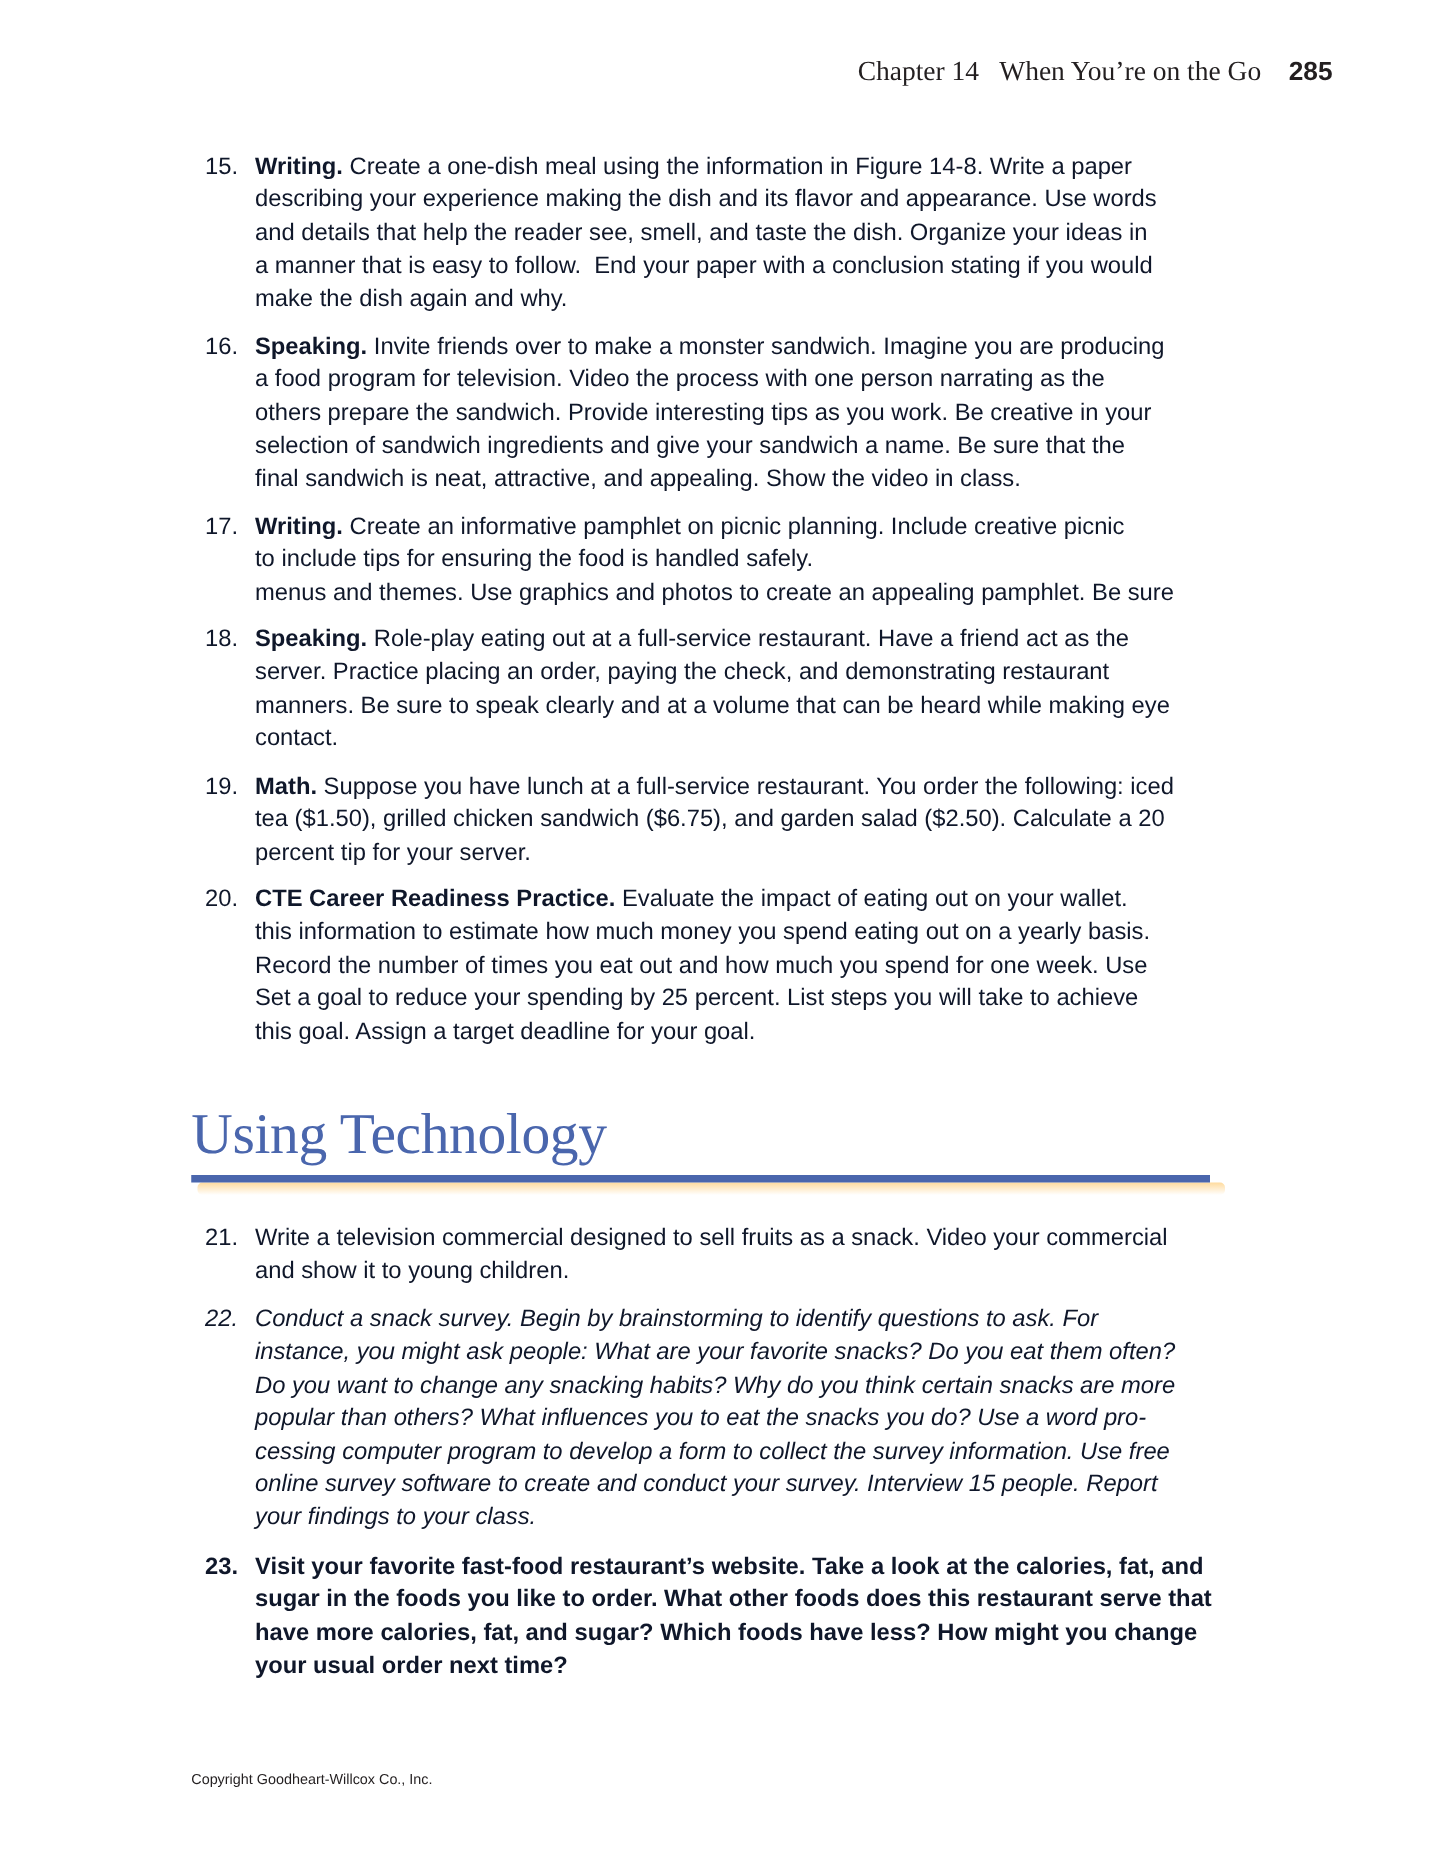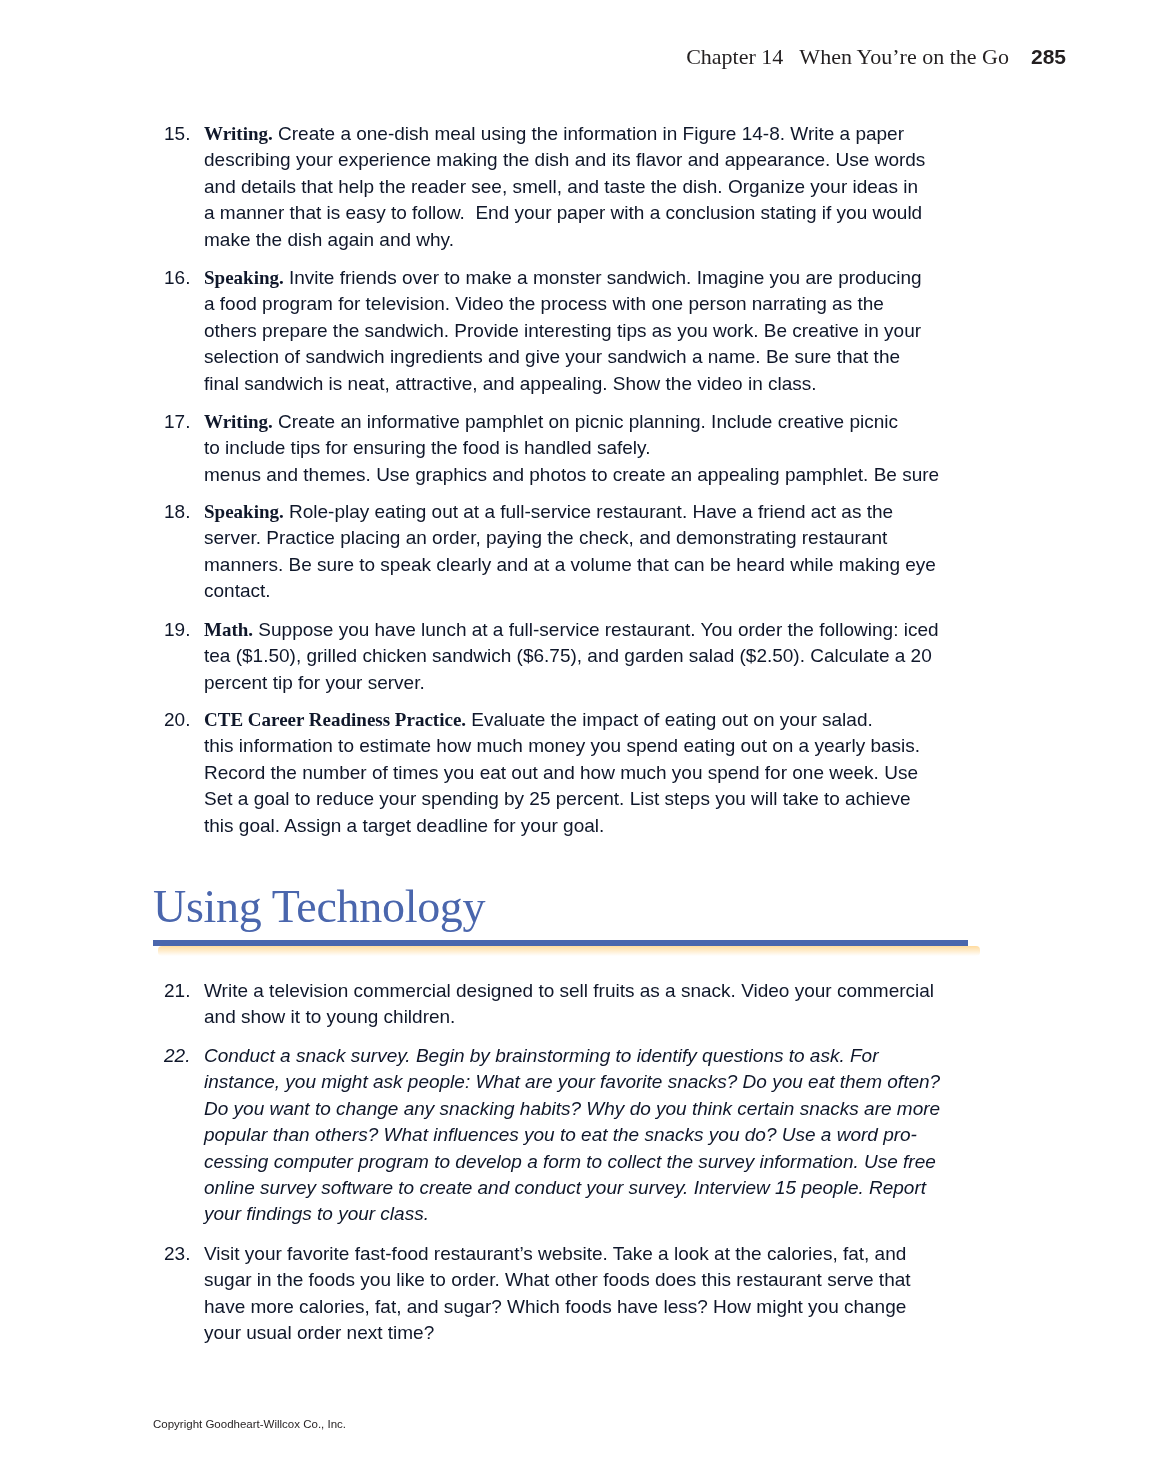--- a/index.html
+++ b/index.html
@@ -15,21 +15,21 @@
       font-weight: bold; font-size: 21px; margin-left: 22px;
     }
     .item {
       position: absolute; left: 164px; width: 930px;
       font-family: "Liberation Sans", "DejaVu Sans", sans-serif;
       font-size: 19px; line-height: 26.4px; color: #0f172a;
     }
     .item .num { position: absolute; left: 0; top: 0; width: 38px; }
     .item .lines { margin-left: 40px; }
     .item .line { display: block; white-space: nowrap; }
-    .item b { font-weight: bold; font-family: Liberation Serif, serif; }
+    .item b { font-weight: bold; }
     .section-title {
       position: absolute; left: 153px; top: 880px;
       font-family: "Liberation Serif", "DejaVu Serif", serif;
       font-size: 46px; color: #4a66ad; letter-spacing: -0.3px; white-space: nowrap;
     }
     .section-rule {
       position: absolute; left: 153px; top: 940px; width: 815px; height: 6px;
       background: #4a66ad;
     }
     .section-glow {
@@ -98,21 +98,21 @@
     <div class="lines">
       <span class="line"><b>Math.</b><span style="white-space:pre;"> Suppose you have lunch at a full-service restaurant. You order the following: iced</span></span>
       <span class="line">tea ($1.50), grilled chicken sandwich ($6.75), and garden salad ($2.50). Calculate a 20</span>
       <span class="line">percent tip for your server.</span>
     </div>
   </div>
 
   <div class="item" style="top:707px;">
     <span class="num">20.</span>
     <div class="lines">
-      <span class="line"><b>CTE Career Readiness Practice.</b><span style="white-space:pre;"> Evaluate the impact of eating out on your salad.</span></span>
+      <span class="line"><b>CTE Career Readiness Practice.</b><span style="white-space:pre;"> Evaluate the impact of eating out on your wallet.</span></span>
       <span class="line">this information to estimate how much money you spend eating out on a yearly basis.</span>
       <span class="line">Record the number of times you eat out and how much you spend for one week. Use</span>
       <span class="line">Set a goal to reduce your spending by 25 percent. List steps you will take to achieve</span>
       <span class="line">this goal. Assign a target deadline for your goal.</span>
     </div>
   </div>
 
   <div class="section-title">Using Technology</div>
   <div class="section-glow"></div>
   <div class="section-rule"></div>
@@ -131,21 +131,21 @@
       <span class="line">Conduct a snack survey. Begin by brainstorming to identify questions to ask. For</span>
       <span class="line">instance, you might ask people: What are your favorite snacks? Do you eat them often?</span>
       <span class="line">Do you want to change any snacking habits? Why do you think certain snacks are more</span>
       <span class="line">popular than others? What influences you to eat the snacks you do? Use a word pro-</span>
       <span class="line">cessing computer program to develop a form to collect the survey information. Use free</span>
       <span class="line">online survey software to create and conduct your survey. Interview 15 people. Report</span>
       <span class="line">your findings to your class.</span>
     </div>
   </div>
 
-  <div class="item" style="top:1241px;">
+  <div class="item" style="top:1241px;font-weight:bold;">
     <span class="num">23.</span>
     <div class="lines">
       <span class="line">Visit your favorite fast-food restaurant’s website. Take a look at the calories, fat, and</span>
       <span class="line">sugar in the foods you like to order. What other foods does this restaurant serve that</span>
       <span class="line">have more calories, fat, and sugar? Which foods have less? How might you change</span>
       <span class="line">your usual order next time?</span>
     </div>
   </div>
 
   <div class="copyright">Copyright Goodheart-Willcox Co., Inc.</div>

